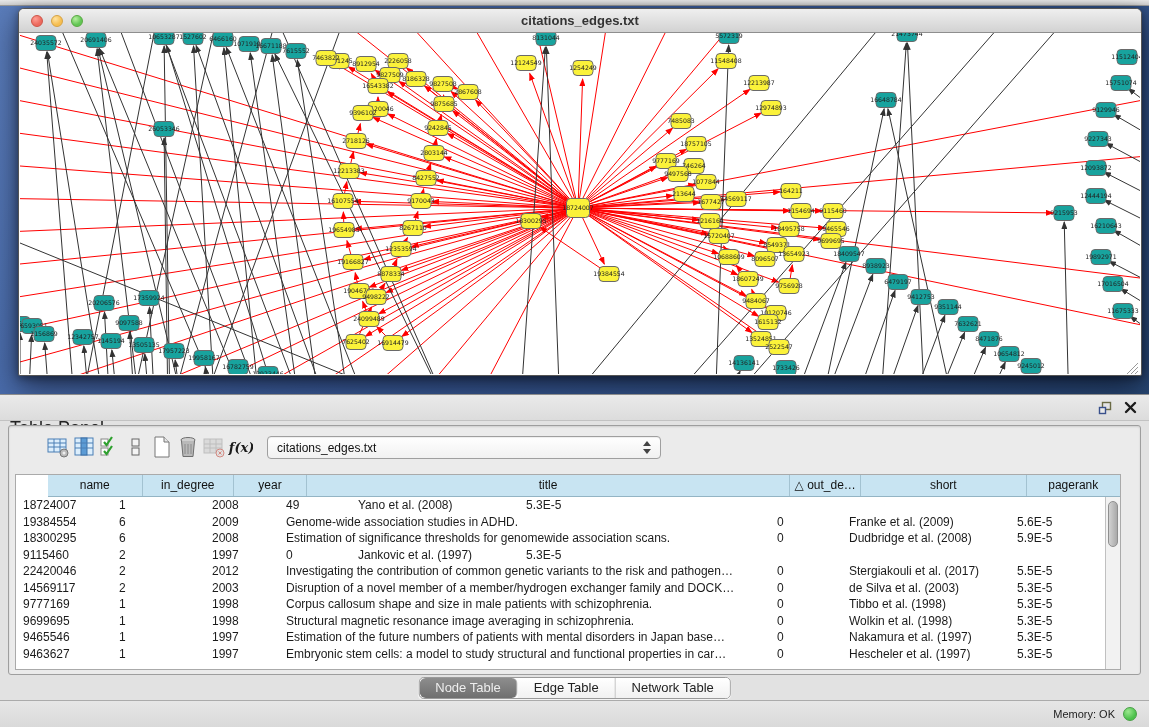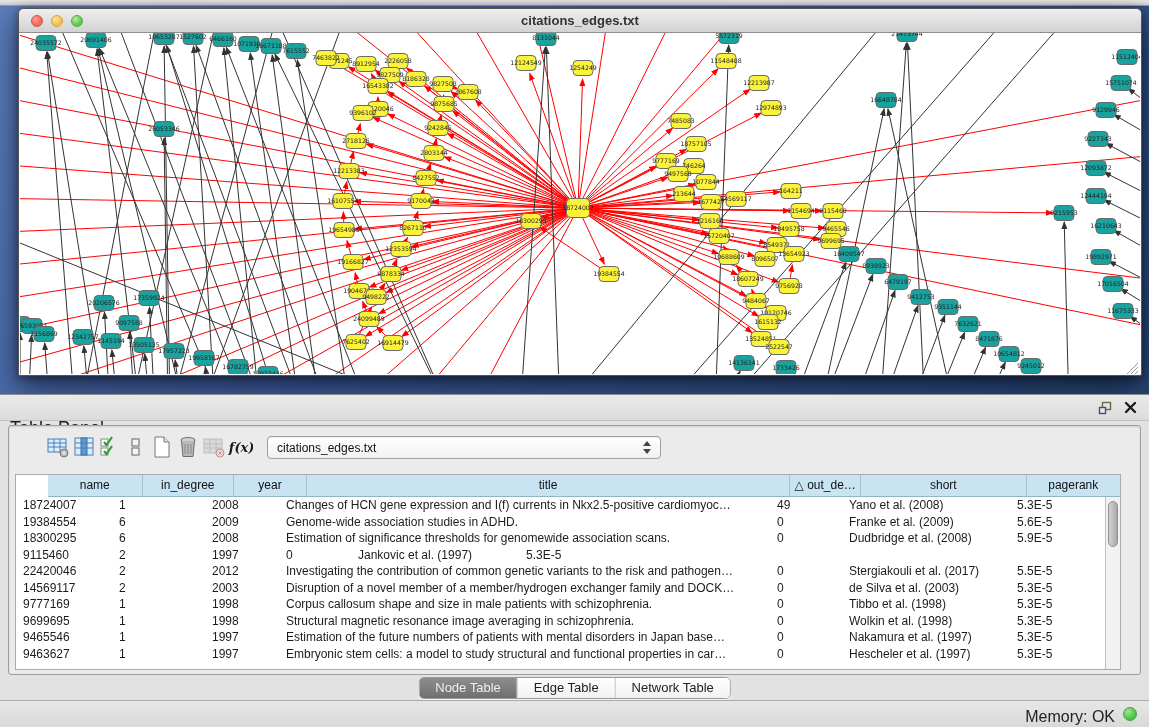--- a/index.html
+++ b/index.html
@@ -70,25 +70,25 @@
   #vthumb { position:absolute; left:2px; top:4px; width:10px; height:46px;
     border-radius:6px; background:linear-gradient(90deg,#d2d2d2,#a9a9a9);
     border:1px solid #8f8f8f; }
 
   #tabs { position:absolute; left:50%; transform:translateX(-50%); top:282px;
     height:22px; display:flex; border:1px solid #9a9a9a; border-radius:5px;
     overflow:hidden; background:#fdfdfd; box-shadow:0 1px 1px rgba(255,255,255,.7); }
   .seg { font-size:13px; color:#222; line-height:20px; padding:0 16px;
     border-right:1px solid #b5b5b5; background:linear-gradient(#ffffff,#f1f1f1); }
   .seg:last-child { border-right:none; }
-  .seg.sel { background:linear-gradient(#8d8d8d,#6f6f6f); color:#eee; }
+  .seg.sel { background:linear-gradient(#8d8d8d,#6f6f6f); color:#eee;border-radius:6px; }
 
   #statusbar { position:absolute; left:0; bottom:0; width:100%; height:27px;
     background:linear-gradient(#e6e6e6,#d9d9d9); border-top:1px solid #ababab; }
-  #memlabel { position:absolute; right:34px; top:7px; font-size:16px; color:#222; }
+  #memlabel { position:absolute; right:34px; top:7px; font-size:11px; color:#222; }
   #memdot { position:absolute; right:12px; top:6px; width:14px; height:14px;
     border-radius:50%; background:radial-gradient(circle at 35% 30%,#9ce88f,#4cc14c 65%);
     border:1px solid #47a044; }
 </style>
 </head>
 <body>
 
 <div id="screen">
 
   <div id="desktop">
@@ -626,21 +626,20 @@
             <div class="hcell c3">title</div>
             <div class="hcell c4">△ out_de…</div>
             <div class="hcell c5">short</div>
             <div class="hcell c6">pagerank</div>
           </div>
         <div id="tbody">
             <div class="trow">
               <div class="cell c0">18724007</div>
               <div class="cell c1">1</div>
               <div class="cell c2">2008</div>
-              <div class="cell c3">Changes of HCN gene expression and I(f) currents in Nkx2.5-positive cardiomyoc…</div>
               <div class="cell c4">49</div>
               <div class="cell c5">Yano et al. (2008)</div>
               <div class="cell c6">5.3E-5</div>
             </div>
             <div class="trow">
               <div class="cell c0">19384554</div>
               <div class="cell c1">6</div>
               <div class="cell c2">2009</div>
               <div class="cell c3">Genome-wide association studies in ADHD.</div>
               <div class="cell c4">0</div>

